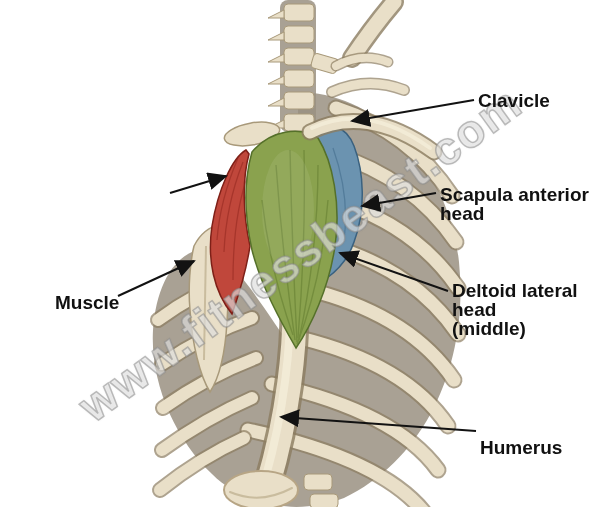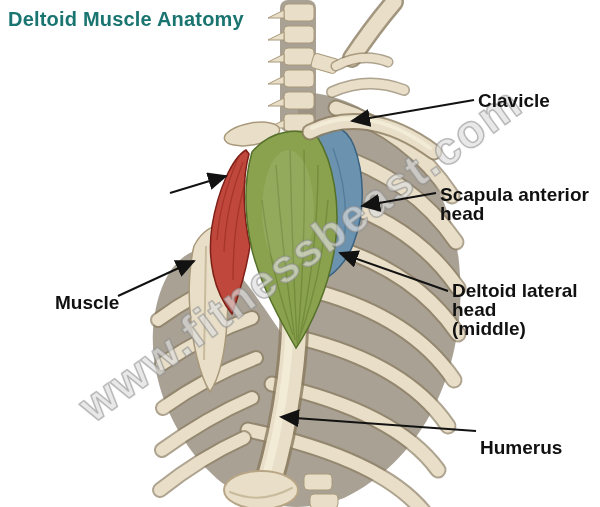--- a/index.html
+++ b/index.html
@@ -184,20 +184,19 @@
     <g stroke="#121212" stroke-width="2" fill="none">
       <line x1="474" y1="100" x2="352" y2="121" marker-end="url(#arrow)"></line>
       <line x1="170" y1="193" x2="226" y2="176" marker-end="url(#arrow)"></line>
       <line x1="436" y1="193" x2="362" y2="206" marker-end="url(#arrow)"></line>
       <line x1="118" y1="296" x2="194" y2="261" marker-end="url(#arrow)"></line>
       <line x1="448" y1="291" x2="340" y2="253" marker-end="url(#arrow)"></line>
       <line x1="476" y1="431" x2="281" y2="417" marker-end="url(#arrow)"></line>
     </g>
   </svg>
 
-  <div class="title">Deltoid Muscle Anatomy</div>
   <div class="label label-clavicle">Clavicle</div>
   <div class="label label-anterior">Scapula anterior head</div>
   <div class="label label-scapula">Muscle</div>
   <div class="label label-lateral">Deltoid lateral head
 (middle)</div>
   <div class="label label-humerus">Humerus</div>
 </div>
 
 </body></html>

